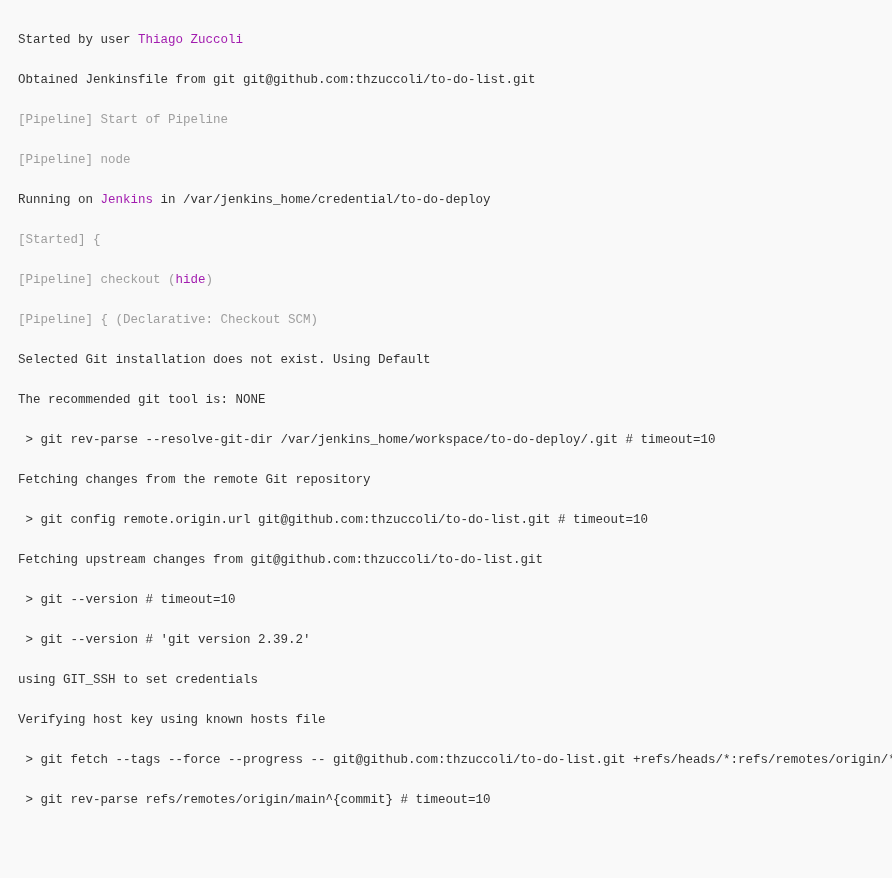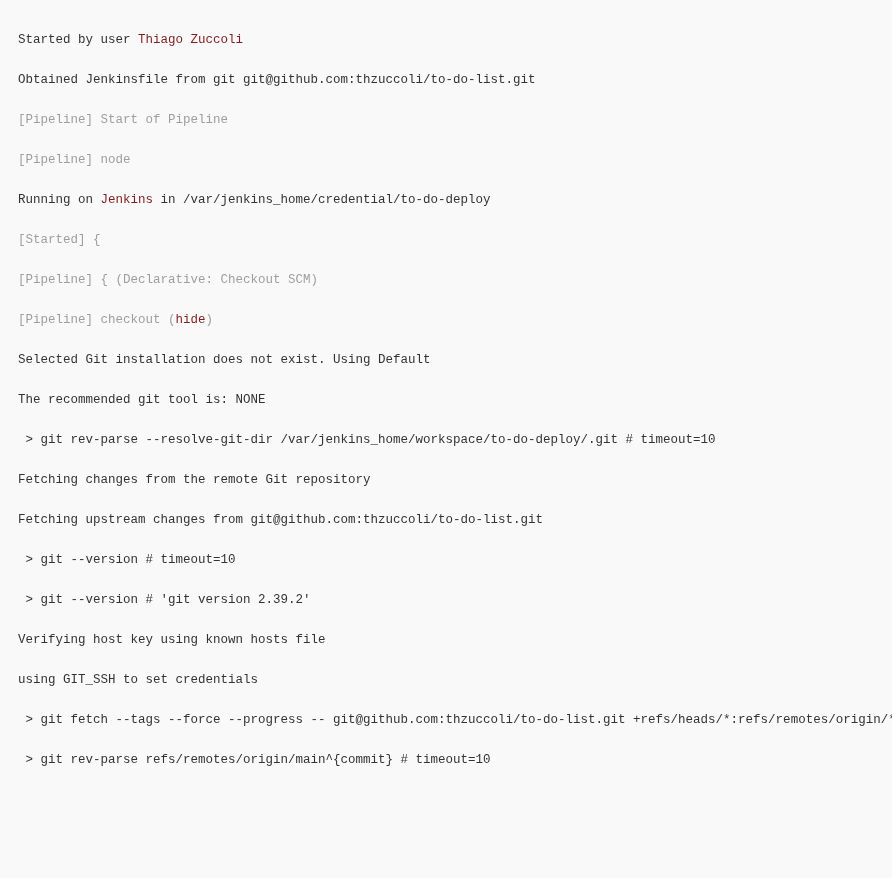--- a/index.html
+++ b/index.html
@@ -22,45 +22,46 @@
     display: block;
     font-family: Consolas, "Courier New", monospace;
   }
   .meta {
     color: #9e9e9e;
   }
   .plain {
     color: #333;
   }
   .link {
-    color: #7f1d1d;
+    color: #a21caf;
     cursor: pointer;
   }
 </style>
 </head>
 <body>
 
 <div class="console">
 <span class="ln plain"><span>Started by user </span><span class="link">Thiago Zuccoli</span></span>
 <span class="ln plain">Obtained Jenkinsfile from git git@github.com:thzuccoli/to-do-list.git</span>
 <span class="ln meta">[Pipeline] Start of Pipeline</span>
 <span class="ln meta">[Pipeline] node</span>
 <span class="ln plain"><span>Running on </span><span class="link">Jenkins</span><span> in /var/jenkins_home/credential/to-do-deploy</span></span>
 <span class="ln meta">[Started] {</span>
+<span class="ln meta"><span>[Pipeline] checkout</span><span> (</span><span class="link">hide</span><span>)</span></span>
 <span class="ln meta">[Pipeline] { (Declarative: Checkout SCM)</span>
-<span class="ln meta"><span>[Pipeline] checkout</span><span> (</span><span class="link">hide</span><span>)</span></span>
 <span class="ln plain">Selected Git installation does not exist. Using Default</span>
 <span class="ln plain">The recommended git tool is: NONE</span>
 <span class="ln plain"> &gt; git rev-parse --resolve-git-dir /var/jenkins_home/workspace/to-do-deploy/.git # timeout=10</span>
 <span class="ln plain">Fetching changes from the remote Git repository</span>
+<span class="ln plain"> &gt; git config remote.origin.url git@github.com:thzuccoli/to-do-list.git # timeout=10</span>
 <span class="ln plain">Fetching upstream changes from git@github.com:thzuccoli/to-do-list.git</span>
 <span class="ln plain"> &gt; git --version # timeout=10</span>
 <span class="ln plain"> &gt; git --version # 'git version 2.39.2'</span>
+<span class="ln plain">using GIT_SSH to set credentials </span>
 <span class="ln plain">Verifying host key using known hosts file</span>
-<span class="ln plain">using GIT_SSH to set credentials </span>
 <span class="ln plain"> &gt; git fetch --tags --force --progress -- git@github.com:thzuccoli/to-do-list.git +refs/heads/*:refs/remotes/origin/* # timeout=10</span>
 <span class="ln plain"> &gt; git rev-parse refs/remotes/origin/main^{commit} # timeout=10</span>
 
 
 
 
 
 
 
 

